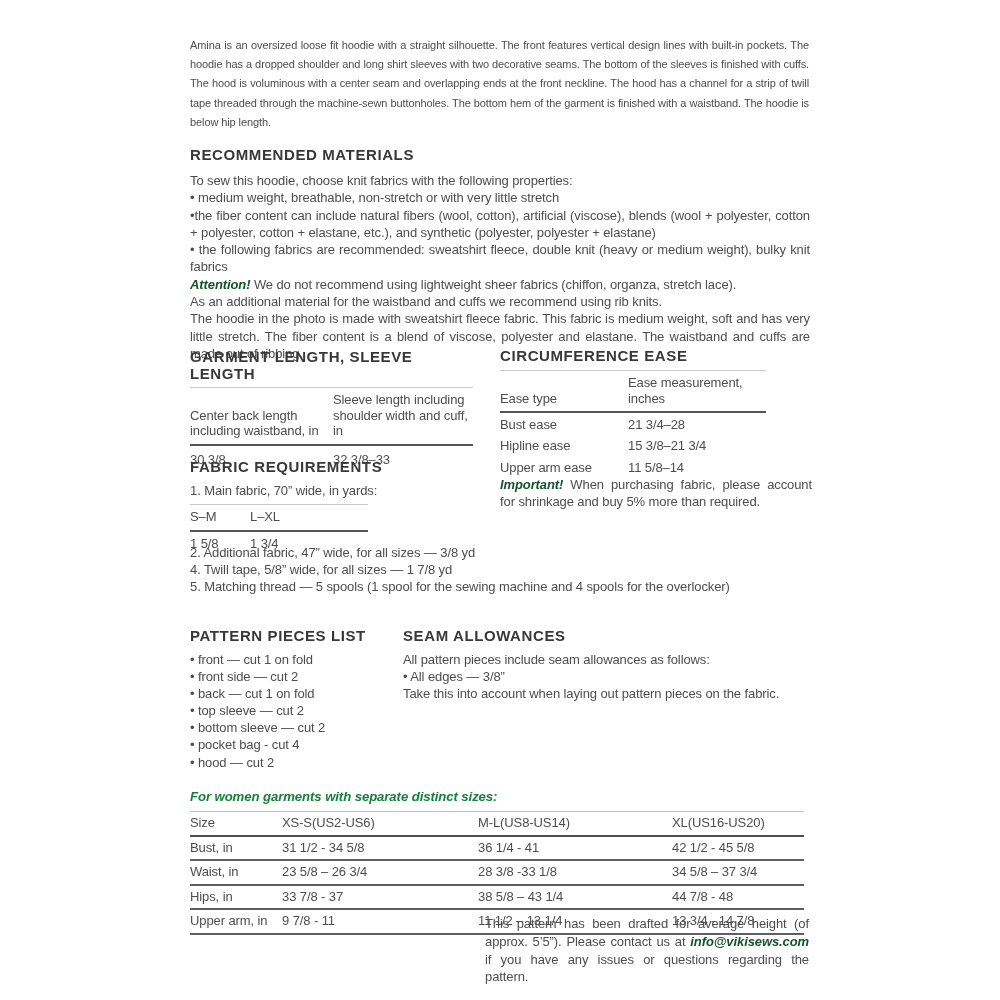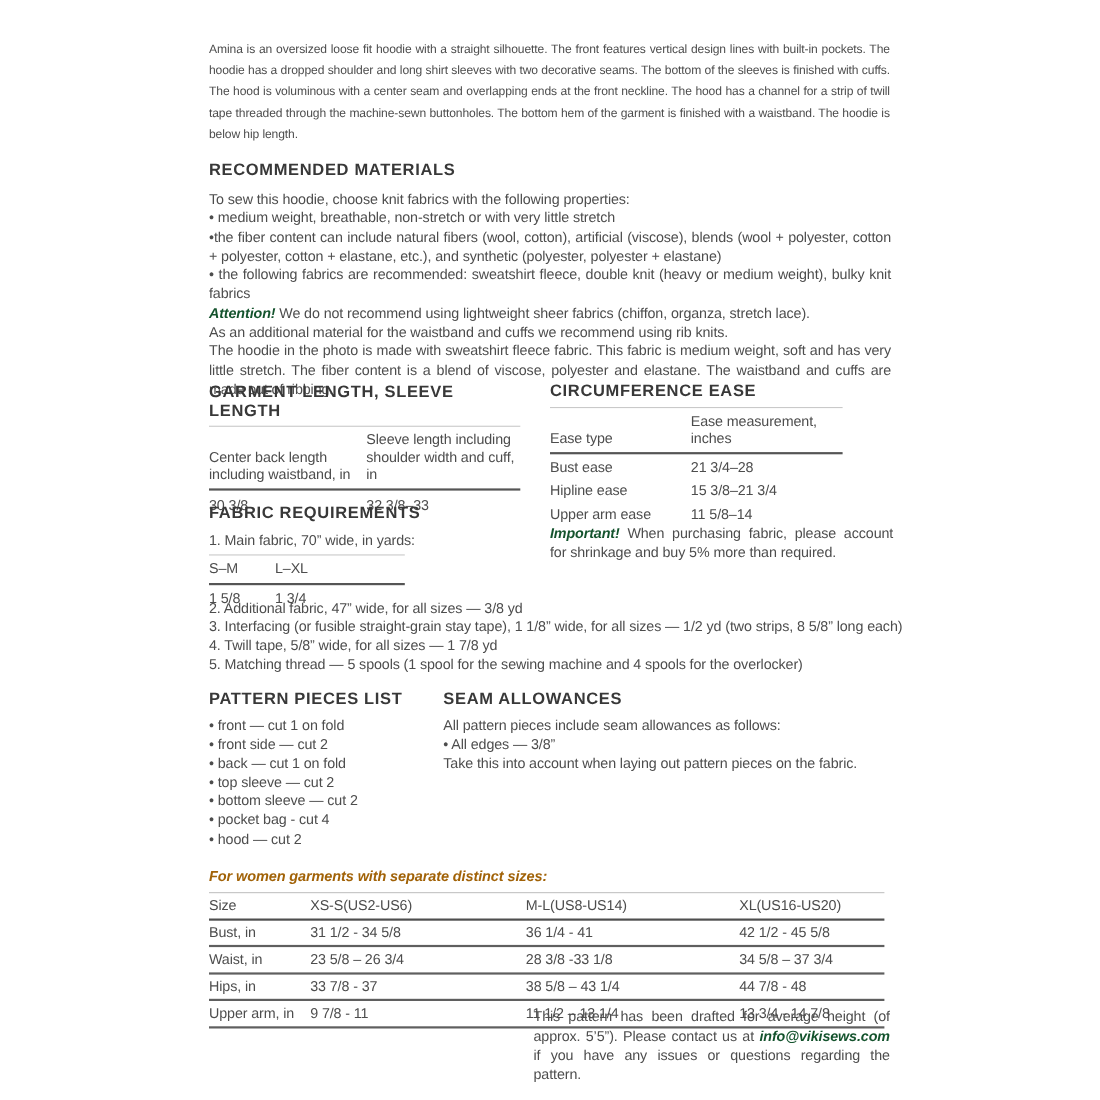--- a/index.html
+++ b/index.html
@@ -44,21 +44,21 @@
 
   .sizes-tbl { width:614px; }
   .sizes-tbl .tr.head { border-top:1px solid #c2c2c2; border-bottom:2px solid #4f4f4f; }
   .sizes-tbl .tr.data { border-bottom:2px solid #5f5f5f; }
   .sizes-tbl .td { padding:3px 4px 4px 0; line-height:15.5px; }
   .sizes-tbl .c0 { width:92px; }
   .sizes-tbl .c1 { width:196px; }
   .sizes-tbl .c2 { width:194px; }
   .sizes-tbl .c3 { width:132px; }
 
-  .note-bold { font-weight:700; font-style:italic; color:#a16207; font-size:13.2px; }
+  .note-bold { font-weight:700; font-style:italic; color:#15803d; font-size:13.2px; }
   .list .para { line-height:17.1px; }
   .nowrap { white-space:nowrap; }
   .footer { line-height:17.8px; }
 </style>
 </head>
 <body>
 
 <div class="page">
 
   <p class="abs intro just" style="left:190px; top:36px; width:619px;">Amina is an oversized loose fit hoodie with a straight silhouette. The front features vertical design lines with built-in pockets. The hoodie has a dropped shoulder and long shirt sleeves with two decorative seams. The bottom of the sleeves is finished with cuffs. The hood is voluminous with a center seam and overlapping ends at the front neckline. The hood has a channel for a strip of twill tape threaded through the machine-sewn buttonholes. The bottom hem of the garment is finished with a waistband. The hoodie is below hip length.</p>
@@ -124,21 +124,20 @@
         <div class="td c1">1 5/8</div>
         <div class="td c2">1 3/4</div>
       </div>
     </div>
   </section>
 
   <p class="abs para just" style="left:500px; top:476px; width:312px;"><span class="accent">Important!</span><span> When purchasing fabric, please account for shrinkage and buy 5% more than required.</span></p>
 
   <section class="abs list" style="left:190px; top:544px; width:640px;">
     <div class="para nowrap">2. Additional fabric, 47” wide, for all sizes — 3/8 yd</div>
-    <div class="para nowrap">3. Interfacing (or fusible straight-grain stay tape), 1 1/8” wide, for all sizes — 1/2 yd (two strips, 8 5/8” long each)</div>
     <div class="para nowrap">4. Twill tape, 5/8” wide, for all sizes — 1 7/8 yd</div>
     <div class="para nowrap">5. Matching thread — 5 spools (1 spool for the sewing machine and 4 spools for the overlocker)</div>
   </section>
 
   <section class="abs list" style="left:190px; top:627px; width:210px;">
     <h2 class="sec" style="margin-bottom:7px;">PATTERN PIECES LIST</h2>
     <div class="para">• front — cut 1 on fold</div>
     <div class="para">• front side — cut 2</div>
     <div class="para">• back — cut 1 on fold</div>
     <div class="para">• top sleeve — cut 2</div>

